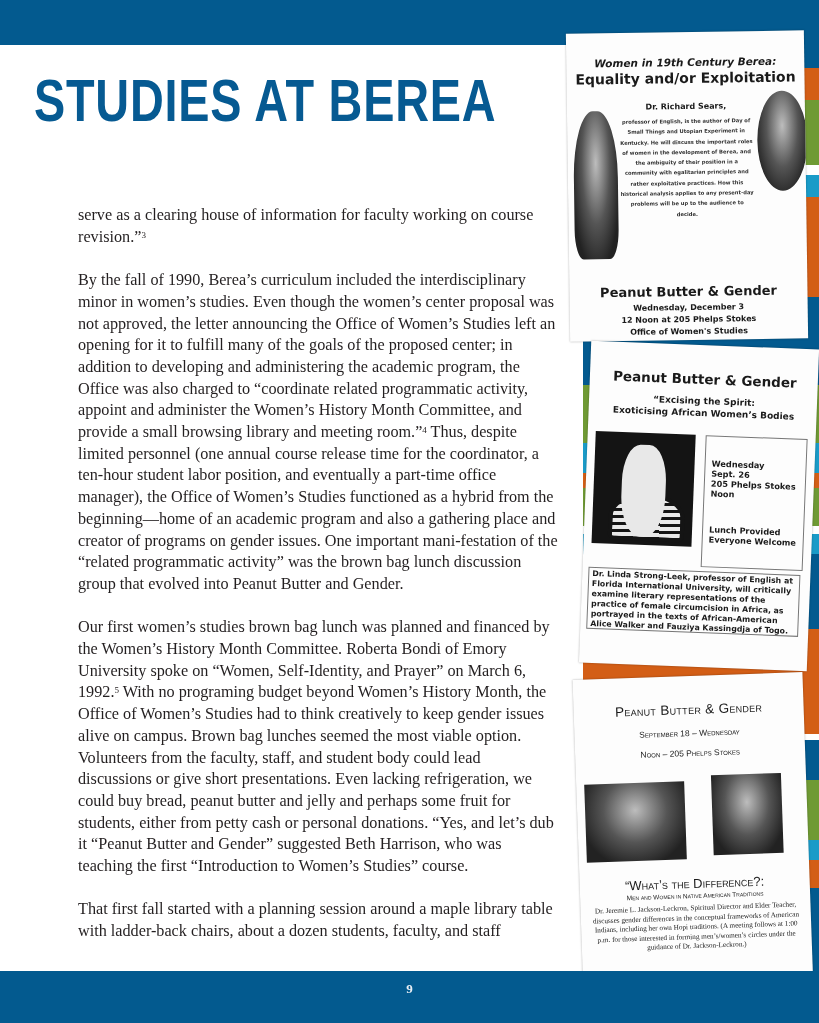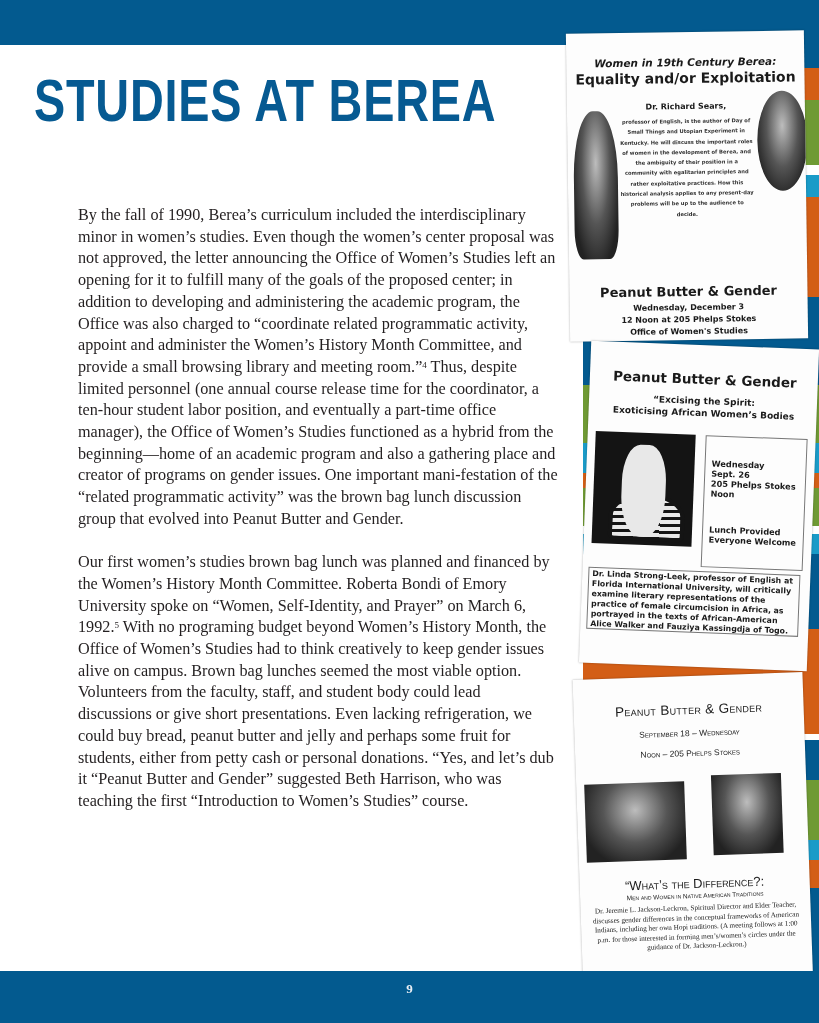--- a/index.html
+++ b/index.html
@@ -68,22 +68,24 @@
   <div class="strip" style="top:740px;height:40px;background:#035a8f;"></div>
   <div class="strip" style="top:780px;height:60px;background:#6f9a34;"></div>
   <div class="strip" style="top:840px;height:20px;background:#1a9bc8;"></div>
   <div class="strip" style="top:860px;height:28px;background:#d35e16;"></div>
   <div class="strip" style="top:888px;height:135px;background:#035a8f;"></div>
 </div>
 
 <div class="title">STUDIES AT BEREA</div>
 
 <div class="body">
+  <p><span>serve as a clearing house of information for faculty working on course revision.”</span><sup>3</sup></p>
   <p><span>By the fall of 1990, Berea’s curriculum included the interdisciplinary minor in women’s studies. Even though the women’s center proposal was not approved, the letter announcing the Office of Women’s Studies left an opening for it to fulfill many of the goals of the proposed center; in addition to developing and administering the academic program, the Office was also charged to “coordinate related programmatic activity, appoint and administer the Women’s History Month Committee, and provide a small browsing library and meeting room.”</span><sup>4</sup><span> Thus, despite limited personnel (one annual course release time for the coordinator, a ten-hour student labor position, and eventually a part-time office manager), the Office of Women’s Studies functioned as a hybrid from the beginning—home of an academic program and also a gathering place and creator of programs on gender issues. One important mani-festation of the “related programmatic activity” was the brown bag lunch discussion group that evolved into Peanut Butter and Gender.</span></p>
   <p><span>Our first women’s studies brown bag lunch was planned and financed by the Women’s History Month Committee. Roberta Bondi of Emory University spoke on “Women, Self-Identity, and Prayer” on March 6, 1992.</span><sup>5</sup><span> With no programing budget beyond Women’s History Month, the Office of Women’s Studies had to think creatively to keep gender issues alive on campus. Brown bag lunches seemed the most viable option. Volunteers from the faculty, staff, and student body could lead discussions or give short presentations. Even lacking refrigeration, we could buy bread, peanut butter and jelly and perhaps some fruit for students, either from petty cash or personal donations. “Yes, and let’s dub it “Peanut Butter and Gender” suggested Beth Harrison, who was teaching the first “Introduction to Women’s Studies” course.</span></p>
+  <p>That first fall started with a planning session around a maple library table with ladder-back chairs, about a dozen students, faculty, and staff</p>
 </div>
 
 <div class="poster p1">
   <div class="h-it">Women in 19th Century Berea:</div>
   <div class="h-big">Equality and/or Exploitation</div>
   <div class="photo" style="left:6px;top:78px;width:44px;height:148px;border-radius:45% 45% 20% 20%;"></div>
   <div class="photo" style="left:190px;top:60px;width:50px;height:100px;border-radius:50%;"></div>
   <div class="speaker">Dr. Richard Sears,</div>
   <div class="desc">professor of English, is the author of Day of Small Things and Utopian Experiment in Kentucky. He will discuss the important roles of women in the development of Berea, and the ambiguity of their position in a community with egalitarian principles and rather exploitative practices. How this historical analysis applies to any present-day problems will be up to the audience to decide.</div>
   <div class="pbg">Peanut Butter &amp; Gender</div>

